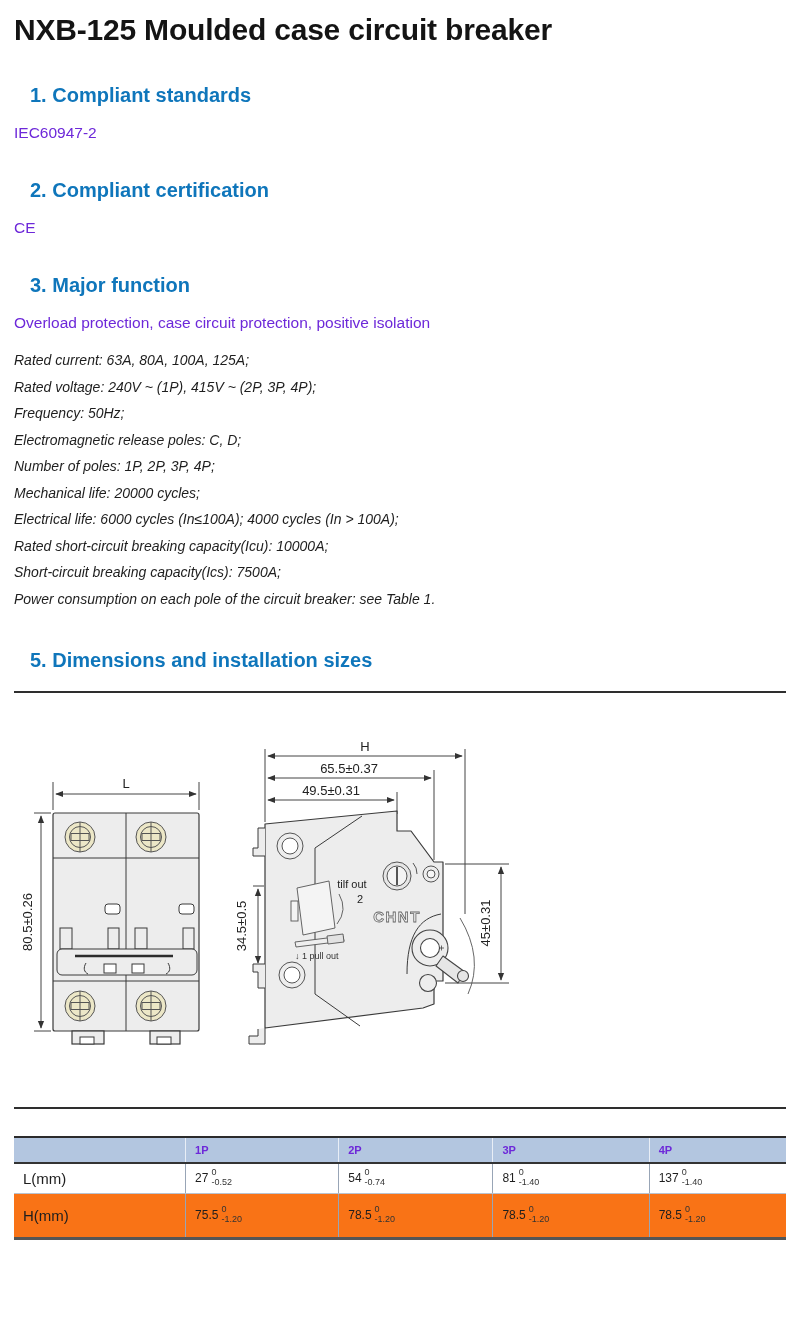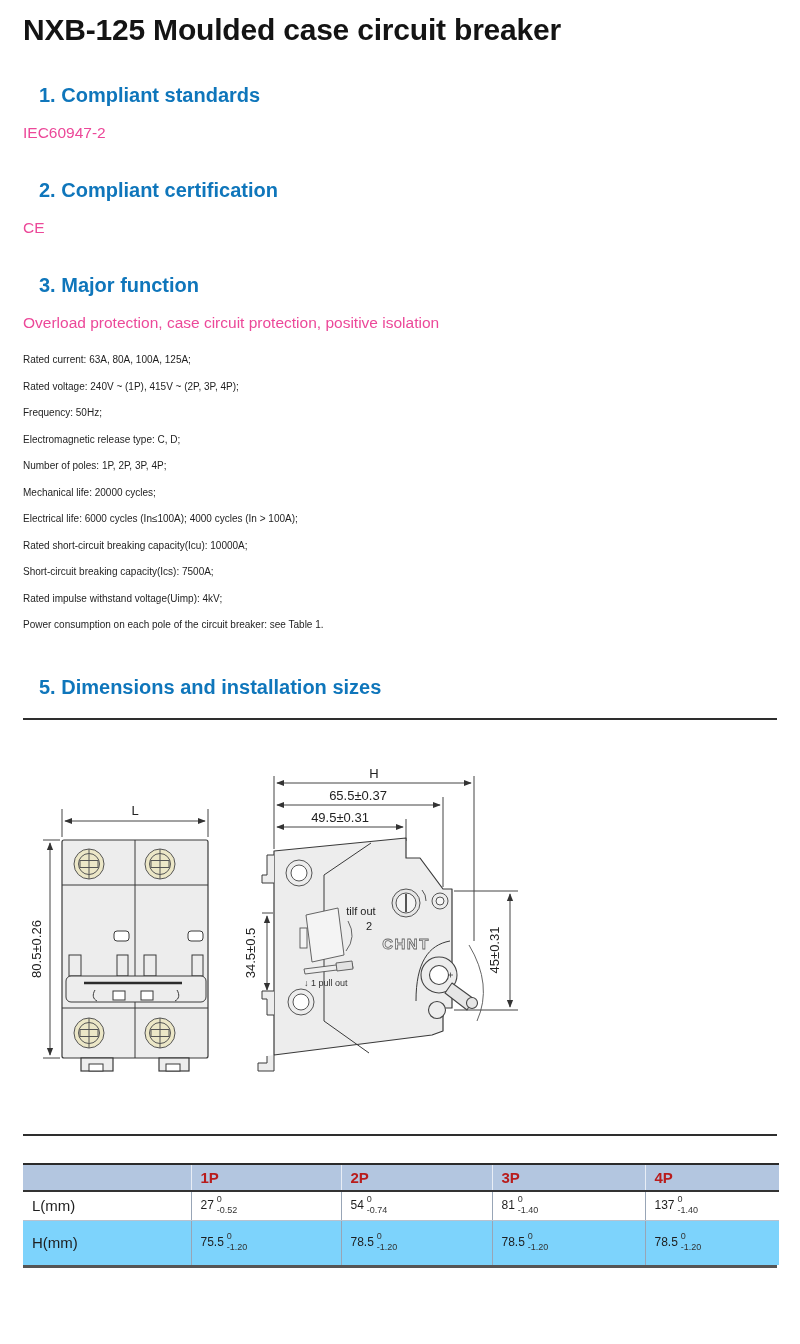--- a/index.html
+++ b/index.html
@@ -3,59 +3,59 @@
 <meta charset="utf-8">
 <style>
   * { box-sizing: border-box; }
   html,body { margin:0; padding:0; }
   body {
     width:800px; height:1344px; overflow:hidden;
     background:#ffffff;
     font-family:"Liberation Sans", sans-serif;
     color:#1e1e1e;
   }
-  .page { padding:0 23px; }
+  .page { padding:0 14px; }
   .title {
     margin:13px 0 0 0;
     font-size:30px; font-weight:700; color:#141414; letter-spacing:-0.2px;
   }
   .sec-h {
     margin:37px 0 0 16px;
     font-size:20px; font-weight:700; color:#0f76bb;
   }
-  .sec-body { margin:17px 0 0 0; font-size:15.5px; color:#ec4899; }
+  .sec-body { margin:17px 0 0 0; font-size:15.5px; color:#6d28d9; }
   .tech { margin:15px 0 0 0; }
-  .tech-line { font-size:10px; line-height:26.5px; color:#1e1e1e; }
+  .tech-line { font-size:14px; line-height:26.5px; color:#1e1e1e;font-style:italic; }
   .diagram-area {
     position:relative; margin-top:19px; height:418px;
     border-top:2px solid #2e2e2e; border-bottom:2px solid #2e2e2e;
     background:#fff;
   }
   .fig { position:absolute; }
   .dim { font-size:13px; fill:#222; font-family:"Liberation Sans", sans-serif; }
   .note { font-size:9px; fill:#333; font-family:"Liberation Sans", sans-serif; }
   .note-md { font-size:11px; fill:#222; font-family:"Liberation Sans", sans-serif; }
   .brand-txt { font-size:15px; font-weight:700; letter-spacing:1.5px;
     fill:#f0f0f0; stroke:#666; stroke-width:0.8px;
     font-family:"Liberation Sans", sans-serif; }
   .spec-table-wrap { margin-top:27px; }
   table.spec { width:100%; border-collapse:collapse; table-layout:fixed;
     border-top:2px solid #2b2b2b; }
   table.spec th {
-    background:#b3c6e0; font-size:15px; font-weight:700; text-align:left;
-    padding:4px 0 4px 9px; height:26px; color:#b91c1c;
+    background:#b3c6e0; font-size:11px; font-weight:700; text-align:left;
+    padding:4px 0 4px 9px; height:26px; color:#6d28d9;
     border-bottom:2px solid #333;
   }
   table.spec th:not(:first-child){ border-left:1px solid #e9eef6; }
   table.spec td {
     font-size:15px; padding:3px 0 3px 9px; color:#1e1e1e;
   }
   table.spec td:not(:first-child){ border-left:1px solid #98a5b6; }
   tr.row-l td { background:#ffffff; height:30px; border-bottom:1px solid #b9c2cf; }
-  tr.row-h td { background:#7dd3fc; height:44px; }
+  tr.row-h td { background:#f97316; height:44px; }
   .dim-v { font-size:12px; }
   .tol { display:inline-flex; flex-direction:column; align-items:flex-start;
     font-size:9px; line-height:1.15; margin-left:3px; vertical-align:middle;
     transform:translateY(-1px); color:#333; }
   .dbl-line { height:2px; border-top:1px solid #555; border-bottom:2px solid #555; }
 </style>
 </head>
 <body>
 
 <div class="page">
@@ -68,27 +68,26 @@
   <h2 class="sec-h">2. Compliant certification</h2>
   <p class="sec-body">CE</p>
 
   <h2 class="sec-h">3. Major function</h2>
   <p class="sec-body">Overload protection, case circuit protection, positive isolation</p>
 
   <div class="tech">
     <div class="tech-line">Rated current: 63A, 80A, 100A, 125A;</div>
     <div class="tech-line">Rated voltage: 240V ~ (1P), 415V ~ (2P, 3P, 4P);</div>
     <div class="tech-line">Frequency: 50Hz;</div>
-    <div class="tech-line">Electromagnetic release type: C, D;</div>
+    <div class="tech-line">Electromagnetic release poles: C, D;</div>
     <div class="tech-line">Number of poles: 1P, 2P, 3P, 4P;</div>
     <div class="tech-line">Mechanical life: 20000 cycles;</div>
     <div class="tech-line">Electrical life: 6000 cycles (In≤100A); 4000 cycles (In &gt; 100A);</div>
     <div class="tech-line">Rated short-circuit breaking capacity(Icu): 10000A;</div>
     <div class="tech-line">Short-circuit breaking capacity(Ics): 7500A;</div>
-    <div class="tech-line">Rated impulse withstand voltage(Uimp): 4kV;</div>
     <div class="tech-line">Power consumption on each pole of the circuit breaker: see Table 1.</div>
   </div>
 
   <h2 class="sec-h">5. Dimensions and installation sizes</h2>
 
   <div class="diagram-area">
 
     <svg class="fig" style="left:8px;top:73px" width="210" height="310" viewBox="0 0 210 310">
       <defs>
         <marker id="arF" viewBox="0 0 10 10" refX="9" refY="5" markerWidth="8" markerHeight="8" orient="auto-start-reverse">

